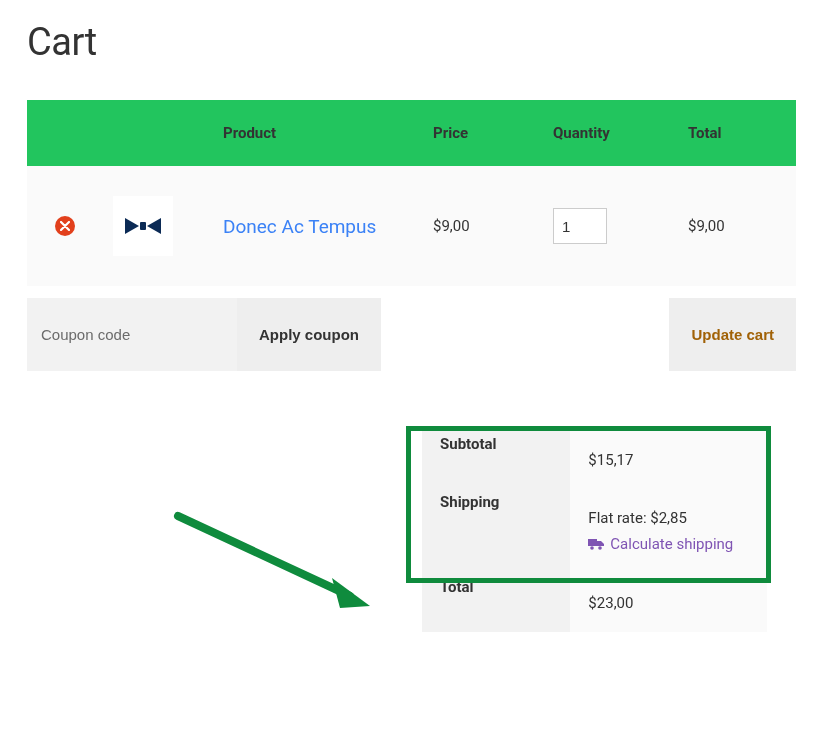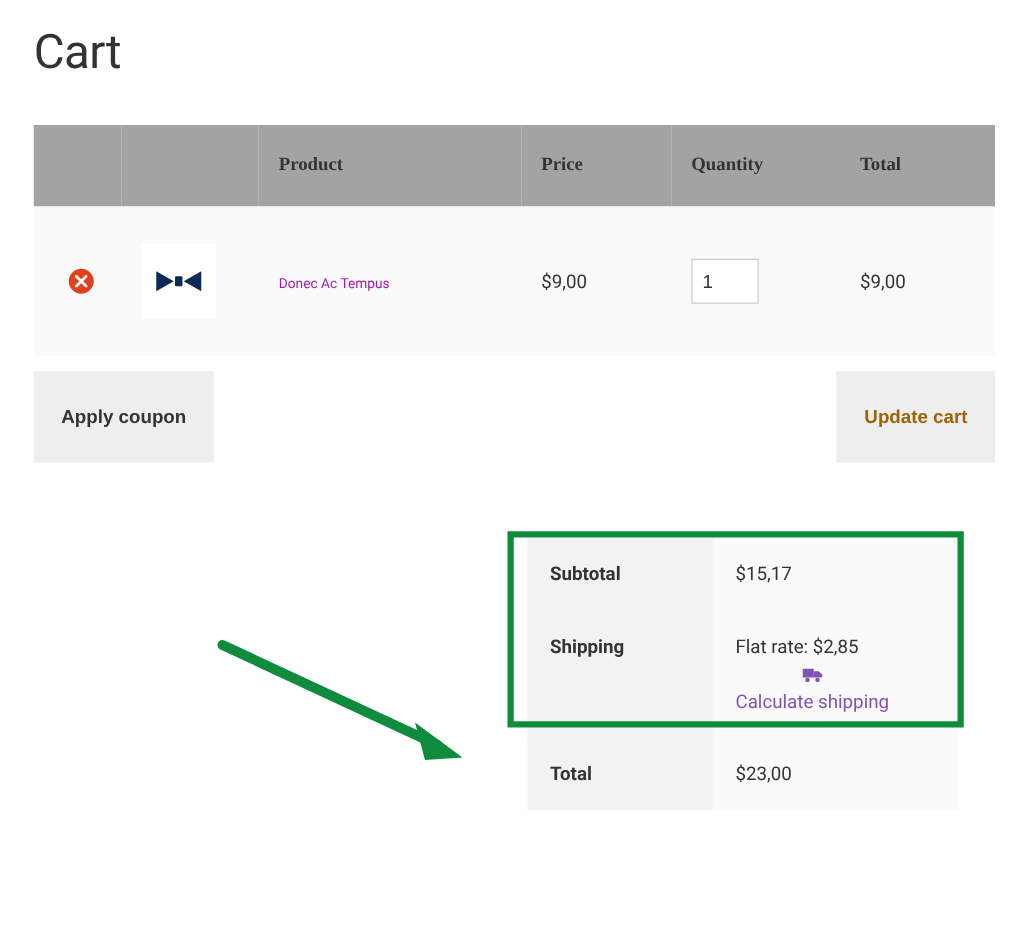--- a/index.html
+++ b/index.html
@@ -17,22 +17,21 @@
     margin-bottom: 36px;
     letter-spacing: -0.5px;
   }
   .cart-table {
     width: 100%;
     background: #fafafa;
     border-collapse: collapse;
     margin-bottom: 12px;
   }
   .cart-table thead tr {
-    background: #a3a3a3;
-    font-family: Liberation Serif, serif;
+    background: #22c55e;
   }
   .cart-table th {
     text-align: left;
     font-weight: 700;
     font-size: 15px;
     color: #333;
     padding: 24px 16px;
   }
   .th-remove { width: 70px; }
   .th-thumb { width: 110px; }
@@ -60,23 +59,23 @@
     margin-left: 12px;
   }
   .thumb {
     width: 60px; height: 60px;
     background: #fff;
     display: flex;
     align-items: center;
     justify-content: center;
   }
   .prod-link {
-    color: #a21caf;
+    color: #3b82f6;
     text-decoration: none;
-    font-size: 11px;
+    font-size: 19px;
   }
   .qty-input {
     width: 54px;
     height: 36px;
     border: 1px solid #ccc;
     background: #fff;
     font-size: 15px;
     color: #333;
     padding: 0 8px;
   }
@@ -125,39 +124,38 @@
     width: 100%;
     border-collapse: collapse;
     background: #fafafa;
   }
   .totals-table th {
     text-align: left;
     background: #f2f2f2;
     font-weight: 700;
     font-size: 15px;
     color: #333;
-    padding: 20px 18px;
+    padding: 4px 18px;
     width: 43%;
     vertical-align: top;
   }
   .totals-table td {
     font-size: 15px;
     color: #333;
     padding: 20px 18px;
     vertical-align: top;
   }
   .ship-link {
     color: #7f54b3;
     text-decoration: none;
     font-size: 15px;
     display: inline-flex;
     align-items: center;
     gap: 6px;
     margin-top: 8px;
-    flex-direction: column;
   }
   .highlight-box {
     position: absolute;
     border: 5px solid #0f8b3d;
     pointer-events: none;
   }
   .annotation-arrow {
     position: absolute;
     left: 160px;
     top: 508px;
@@ -199,20 +197,21 @@
         </td>
         <td><a href="#" class="prod-link">Donec Ac Tempus</a></td>
         <td>$9,00</td>
         <td><input class="qty-input" type="text" value="1" style=""></td>
         <td>$9,00</td>
       </tr>
     </tbody>
   </table>
 
   <div class="actions-row">
+    <input class="coupon-input" type="text" placeholder="Coupon code" style="">
     <button class="btn">Apply coupon</button>
     <div class="spacer-flex"></div>
     <button class="btn" disabled="">Update cart</button>
   </div>
 
   <div class="totals-wrap">
     <div style="position:relative">
       <table class="totals-table">
         <tbody>
             <tr>

